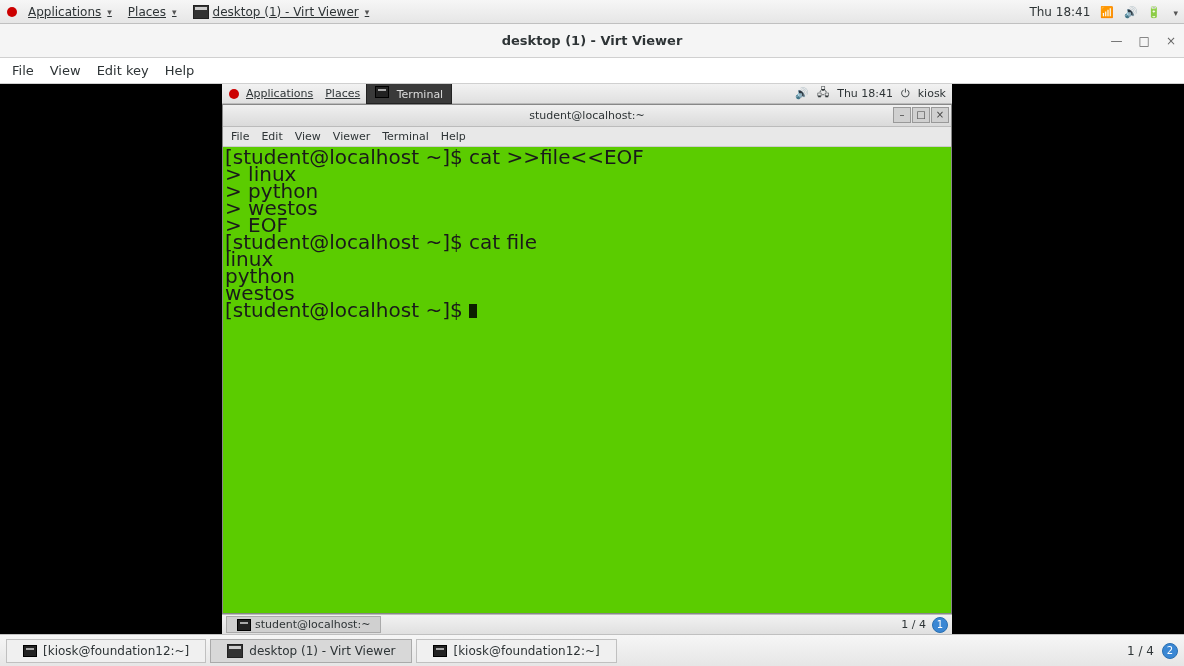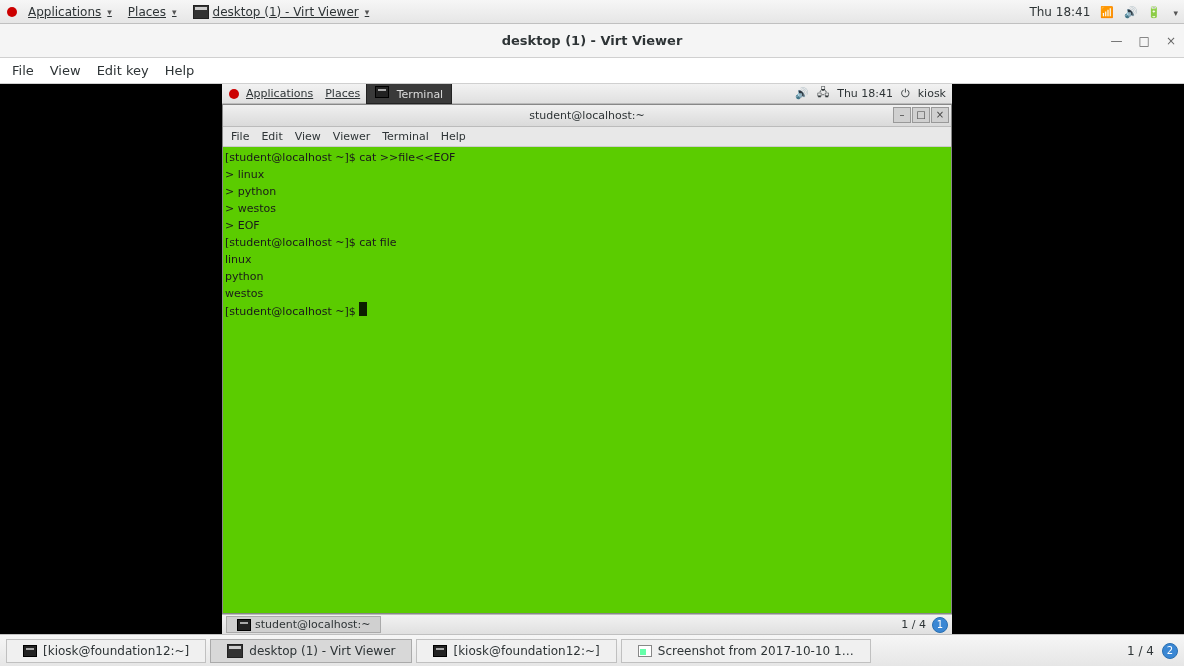--- a/index.html
+++ b/index.html
@@ -32,21 +32,21 @@
   .inner-topbar .right-group { margin-left: auto; gap: 8px; display: flex; align-items: center; }
   .inner-topbar .task-active { background: #3a3a3a; color: #ddd; padding: 2px 8px; border: 1px solid #222; }
 
   
   .term-window { position: absolute; top: 20px; left: 222px; width: 730px; height: 510px; background: #d6d6d6; border: 1px solid #888; display: flex; flex-direction: column; }
   .term-titlebar { height: 22px; background: linear-gradient(#f0f0f0,#dadada); border-bottom: 1px solid #bbb; display: flex; align-items: center; justify-content: center; position: relative; font-size: 11px; }
   .term-titlebar .ctrls { position: absolute; right: 2px; top: 2px; display: flex; gap: 1px; }
   .term-titlebar .wbtn { width: 18px; height: 16px; background: #d0d0d0; border: 1px solid #999; font-size: 10px; line-height: 14px; text-align: center; cursor: pointer; color:#444; }
   .term-menubar { height: 20px; background: #e8e8e8; border-bottom: 1px solid #ccc; display: flex; align-items: center; gap: 12px; padding: 0 8px; font-size: 11px; }
   .term-menubar span { cursor: pointer; }
-  .term-body { flex: 1; background: #5bcc00; color: #1a1a1a; font-family: "DejaVu Sans Mono","Liberation Mono",monospace; font-size: 11px; line-height: 17px; padding: 2px 2px; white-space: pre; overflow: hidden; }
+  .term-body { flex: 1; background: #5bcc00; color: #1a1a1a; font-family: "DejaVu Sans Mono","Liberation Mono",monospace; font-size: 20px; line-height: 17px; padding: 2px 2px; white-space: pre; overflow: hidden; }
   .term-body .blk { display: inline-block; width: 8px; height: 14px; background: rgba(0,0,0,0.85); vertical-align: -1px; }
 
   
   .inner-bottombar { position: absolute; top: 530px; left: 222px; width: 730px; height: 20px; background: linear-gradient(#f2f2f2,#e0e0e0); border-top: 1px solid #bbb; display: flex; align-items: center; padding: 0 4px; font-size: 11px; }
   .inner-bottombar .task { display:flex; align-items:center; gap:4px; padding: 1px 10px; background: #d0d0d0; border: 1px solid #aaa; }
   .inner-bottombar .right { margin-left:auto; display:flex; align-items:center; gap:6px; }
   .badge { width:16px; height:16px; border-radius:50%; background:#3a87d4; color:#fff; font-size:10px; display:flex; align-items:center; justify-content:center; border:1px solid #2a6fb0; }
 
   
   .outer-bottombar { position: absolute; bottom: 0; left: 0; width: 1184px; height: 32px; background: linear-gradient(#f6f6f6,#e6e6e6); border-top: 1px solid #c0c0c0; display: flex; align-items: center; padding: 0 6px; gap: 4px; font-size: 12px; }
@@ -177,21 +177,17 @@
     <span>[kiosk@foundation12:~]</span>
   </div>
   <div class="task active">
     <span class="task-icon"></span>
     <span>desktop (1) - Virt Viewer</span>
   </div>
   <div class="task">
     <span class="term-icon"></span>
     <span>[kiosk@foundation12:~]</span>
   </div>
-  <div class="task">
-    <span class="img-icon"></span>
-    <span>Screenshot from 2017-10-10 1…</span>
-  </div>
   <div class="right">
     <span>1 / 4</span>
     <span class="badge">2</span>
   </div>
 </div>
 
 </body></html>

